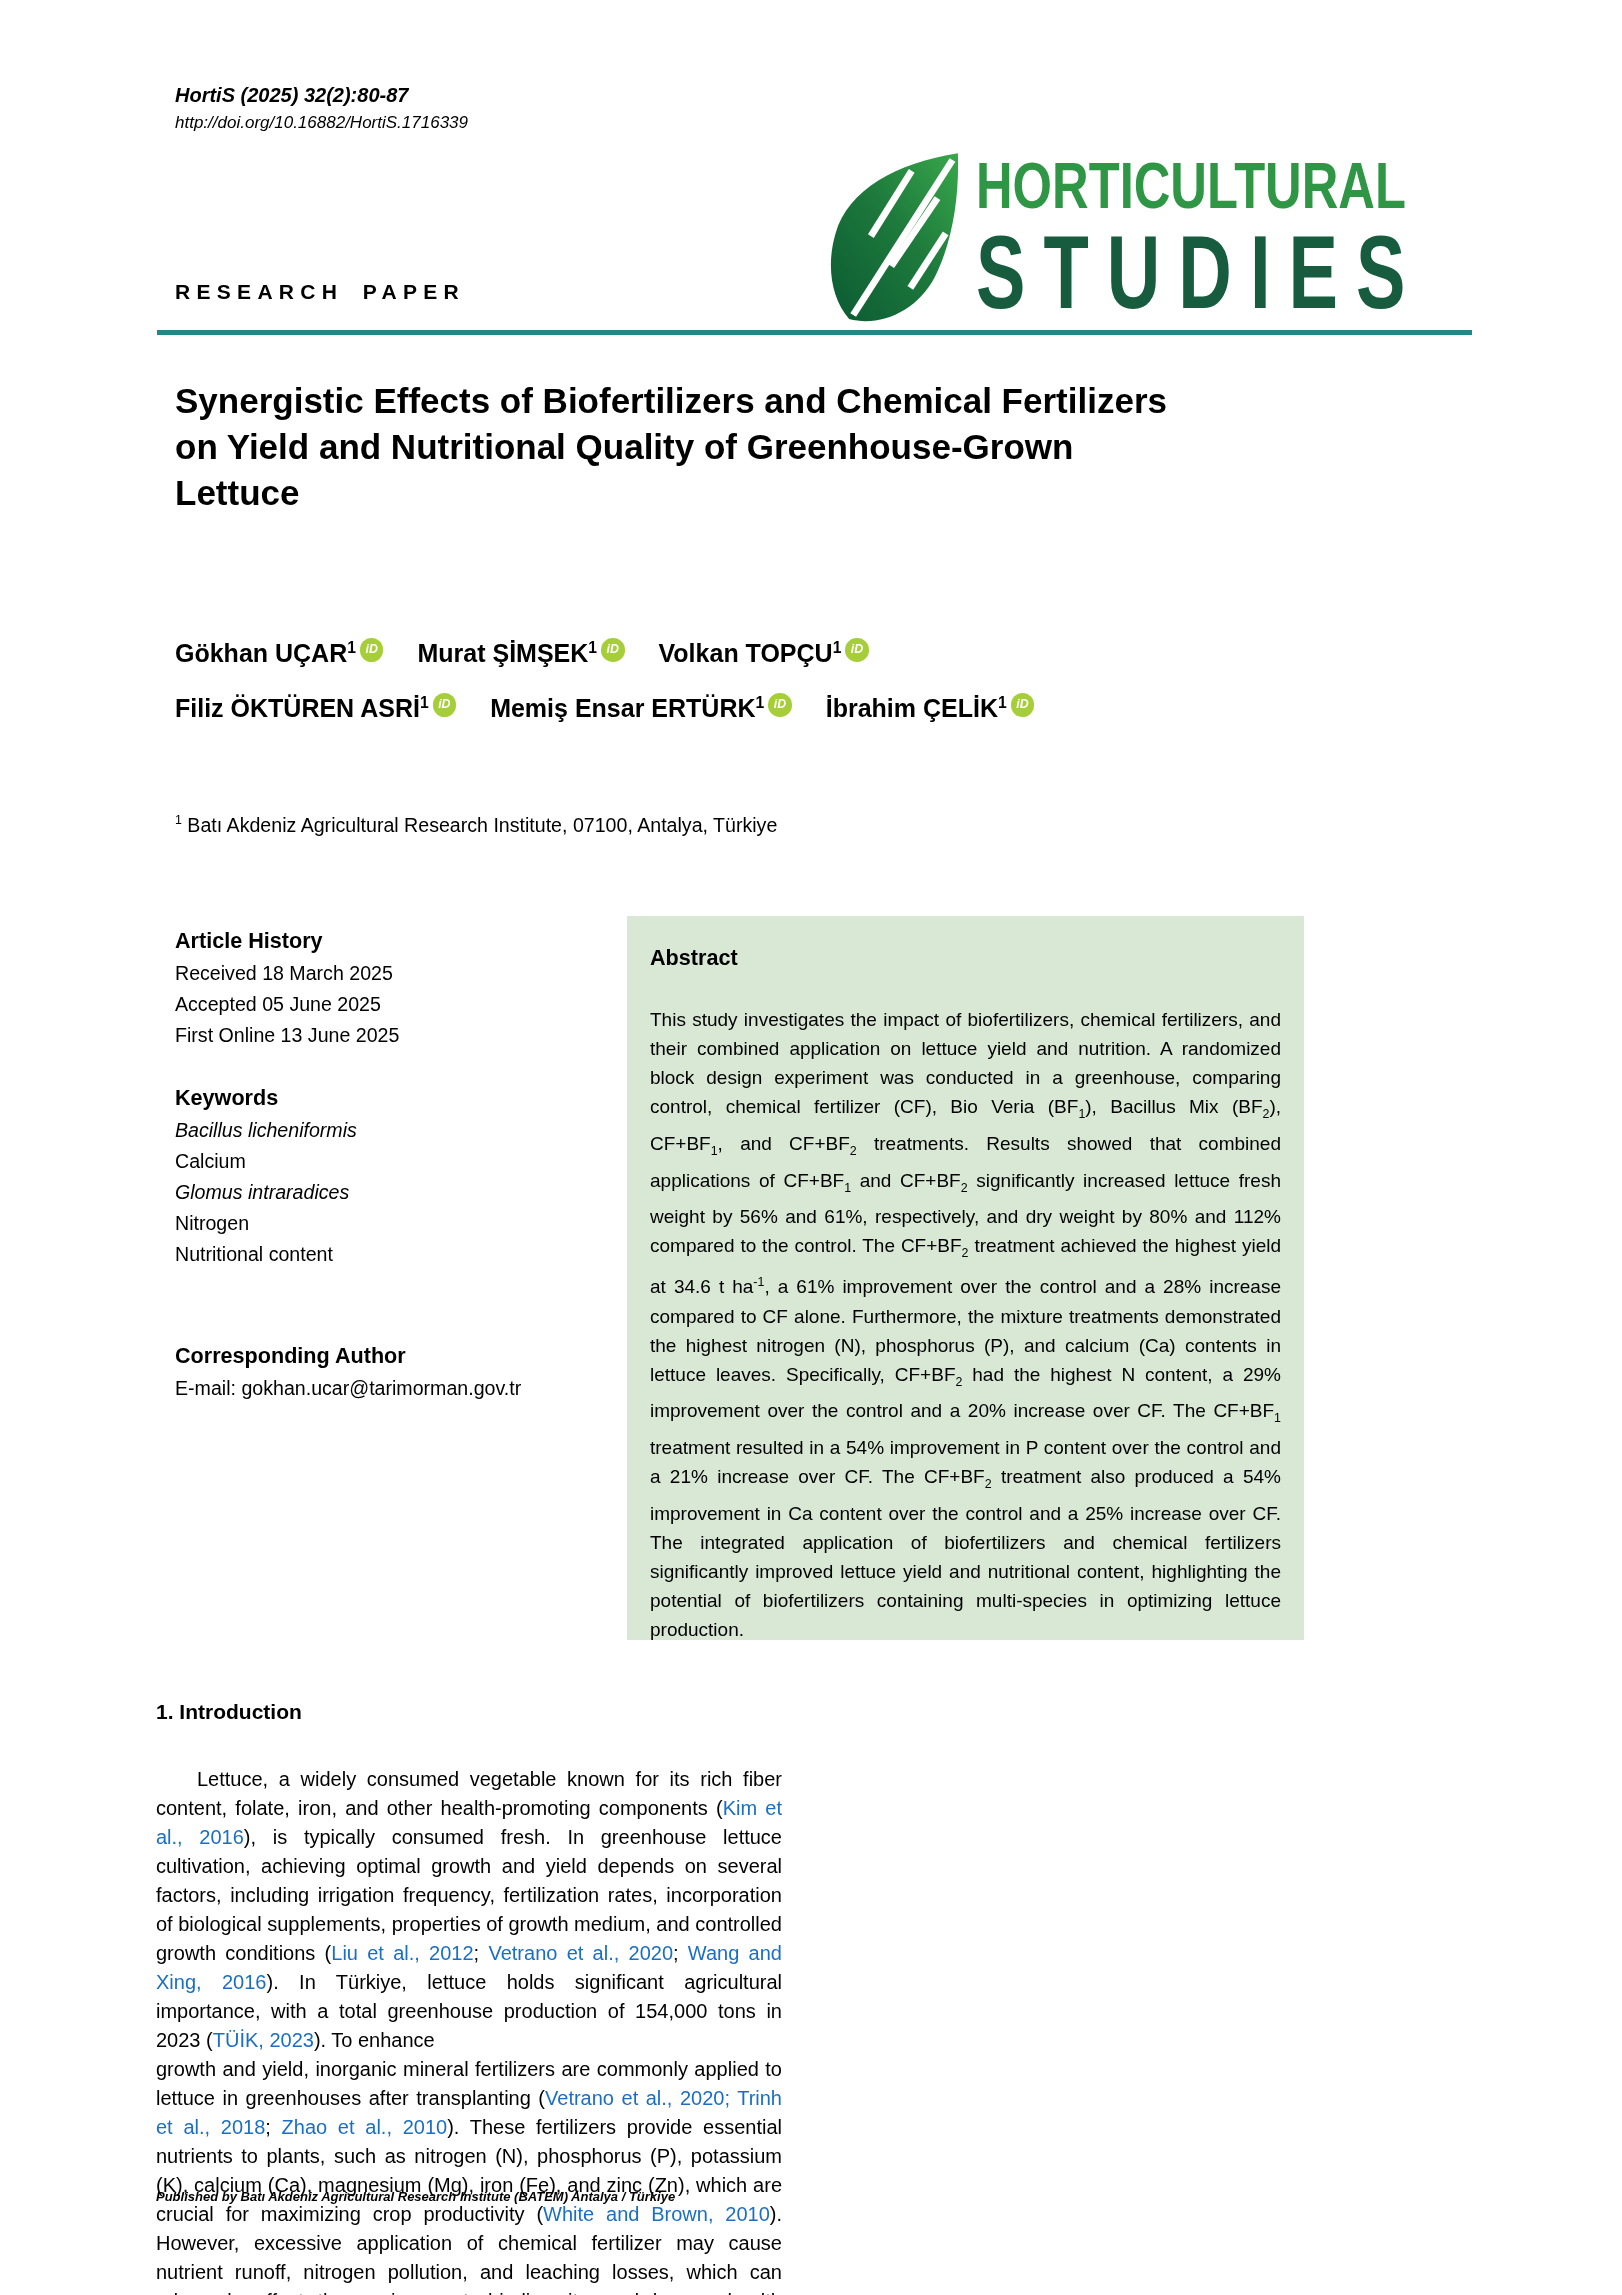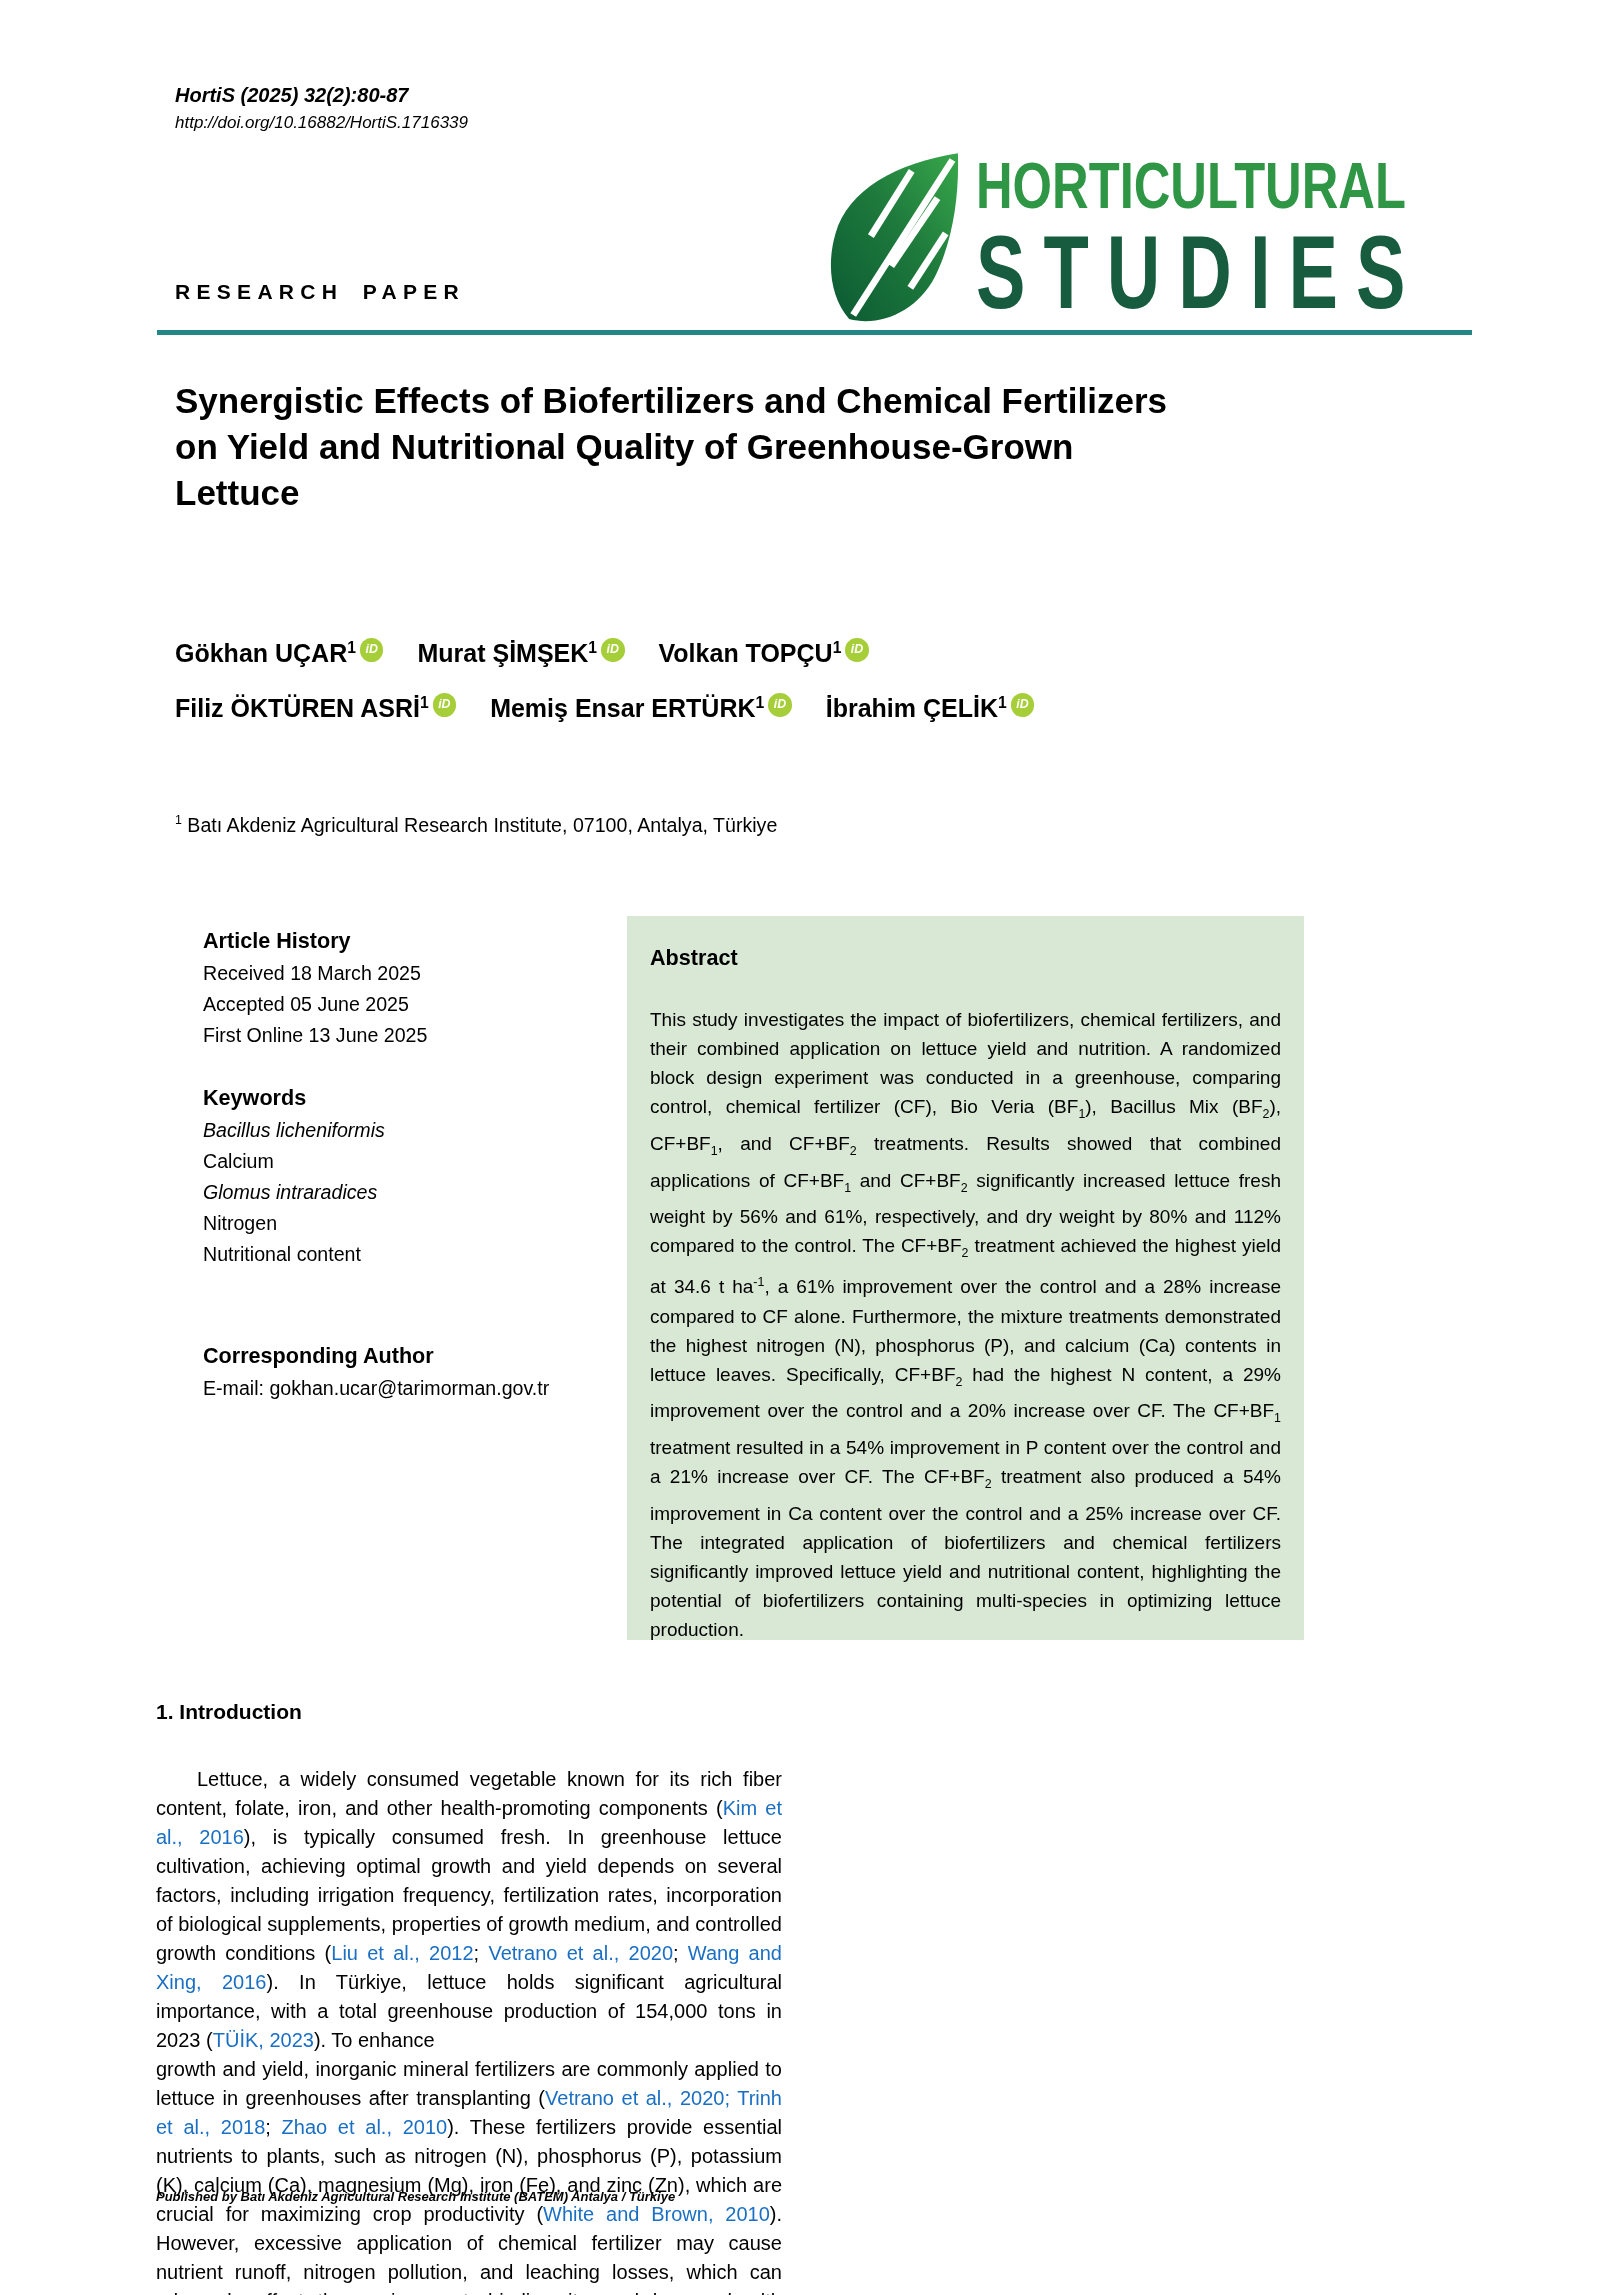--- a/index.html
+++ b/index.html
@@ -36,21 +36,21 @@
   
   .title{position:absolute;left:175px;top:378px;width:1021px;font-size:35px;line-height:46px;font-weight:bold;}
   .authors{position:absolute;left:175px;top:623px;font-size:25px;font-weight:bold;}
   .authors-row{display:flex;column-gap:34px;line-height:50px;white-space:nowrap;align-items:flex-end;}
   .author sup{font-size:15.7px;}
   .orcid{display:inline-block;width:23.6px;height:23.6px;border-radius:50%;background:var(--orcid_green);color:#fff;
     font-size:12.4px;font-weight:bold;text-align:center;line-height:23.6px;vertical-align:super;margin-left:3.9px;font-style:italic;}
   .affiliation{position:absolute;left:175px;top:813px;font-size:19.6px;}
   .affiliation sup{font-size:12.4px;}
   
-  .meta{position:absolute;left:175px;top:924px;width:432px;font-size:19.6px;line-height:31px;margin-left:28px;}
+  .meta{position:absolute;left:175px;top:924px;width:432px;font-size:19.6px;line-height:31px;}
   .meta-heading{font-size:21.6px;font-weight:bold;line-height:34px;}
   .meta-block{margin-bottom:0;}
   .mb-gap-lg{margin-top:69px;}
   .mb-gap-sm{margin-top:30px;}
   .kw-i{font-style:italic;}
   
   .abstract-box{position:absolute;left:627px;top:916px;width:677px;height:724px;background:var(--abstract_bg);padding:29px 23px;}
   .abstract-heading{font-size:21.6px;font-weight:bold;margin-bottom:34px;}
   .abstract-body{font-size:19px;line-height:29px;text-align:justify;}
   .abstract-body sub{font-size:12.4px;}

